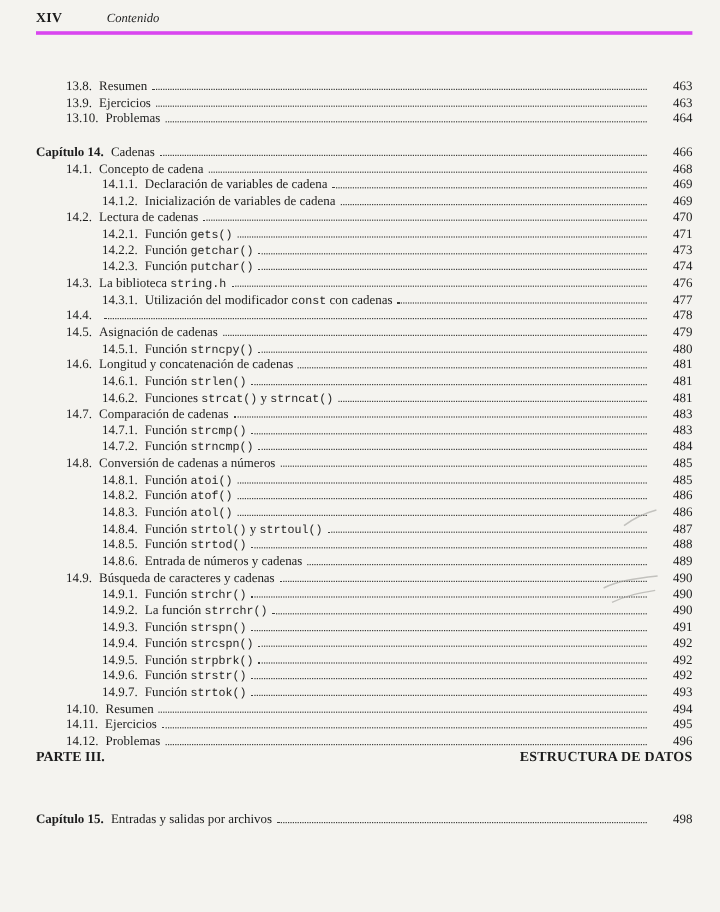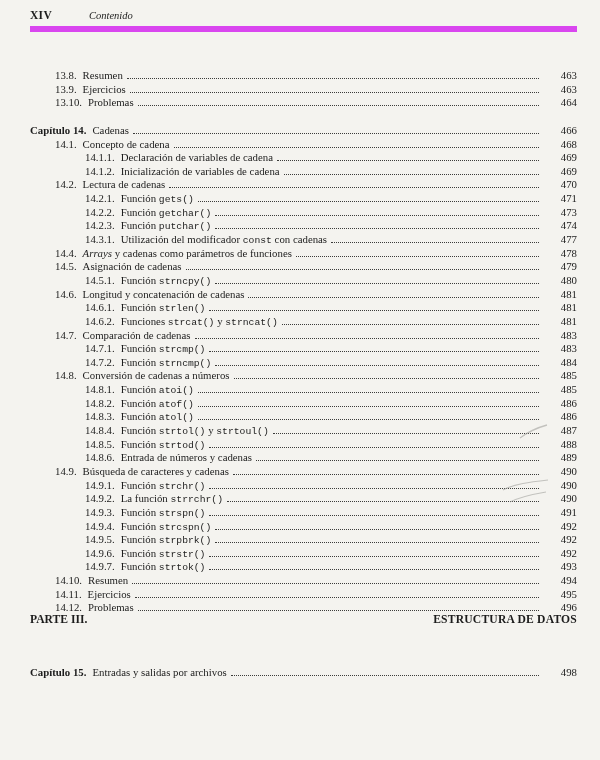--- a/index.html
+++ b/index.html
@@ -12,21 +12,21 @@
   }
   .page {
     position:relative;
     width:600px; height:760px;
     box-sizing:border-box;
     padding:9px 23px 0 30px;
   }
   
   .running-head {
     display:flex; align-items:baseline;
-    border-bottom:6px solid #d946ef;
+    border-bottom:3px solid #d946ef;
     padding-bottom:5px;
     margin-bottom:16px;
   }
   .folio { font-weight:bold; font-size:11.5px; letter-spacing:.3px; }
   .head-title { font-style:italic; font-size:10.5px; margin-left:37px; }
 
   
   .toc { font-size:10.8px; }
   .row { display:flex; align-items:baseline; line-height:13.65px; height:13.65px;justify-content:center; }
   .row .label { flex:0 0 auto; margin-right:6px; white-space:nowrap; }
@@ -126,29 +126,34 @@
         <span class="title"><span>Función </span><span class="mono">getchar()</span></span>
         <span class="leader"></span>
         <span class="page-num">473</span>
       </div>
       <div class="row lvl2">
         <span class="label">14.2.3.</span>
         <span class="title"><span>Función </span><span class="mono">putchar()</span></span>
         <span class="leader"></span>
         <span class="page-num">474</span>
       </div>
+      <div class="row lvl1">
+        <span class="label">14.3.</span>
+        <span class="title"><span>La biblioteca </span><span class="mono">string.h</span></span>
+        <span class="leader"></span>
+        <span class="page-num">476</span>
+      </div>
       <div class="row lvl2">
         <span class="label">14.3.1.</span>
         <span class="title"><span>Utilización del modificador </span><span class="mono">const</span><span> con cadenas</span></span>
         <span class="leader"></span>
         <span class="page-num">477</span>
       </div>
       <div class="row lvl1">
         <span class="label">14.4.</span>
-        <span class="title"><span class="italic">Arrays</span><span> y cadenas como parámetros de funciones</span></span>
         <span class="leader"></span>
         <span class="page-num">478</span>
       </div>
       <div class="row lvl1">
         <span class="label">14.5.</span>
         <span class="title"><span>Asignación de cadenas</span></span>
         <span class="leader"></span>
         <span class="page-num">479</span>
       </div>
       <div class="row lvl2">

